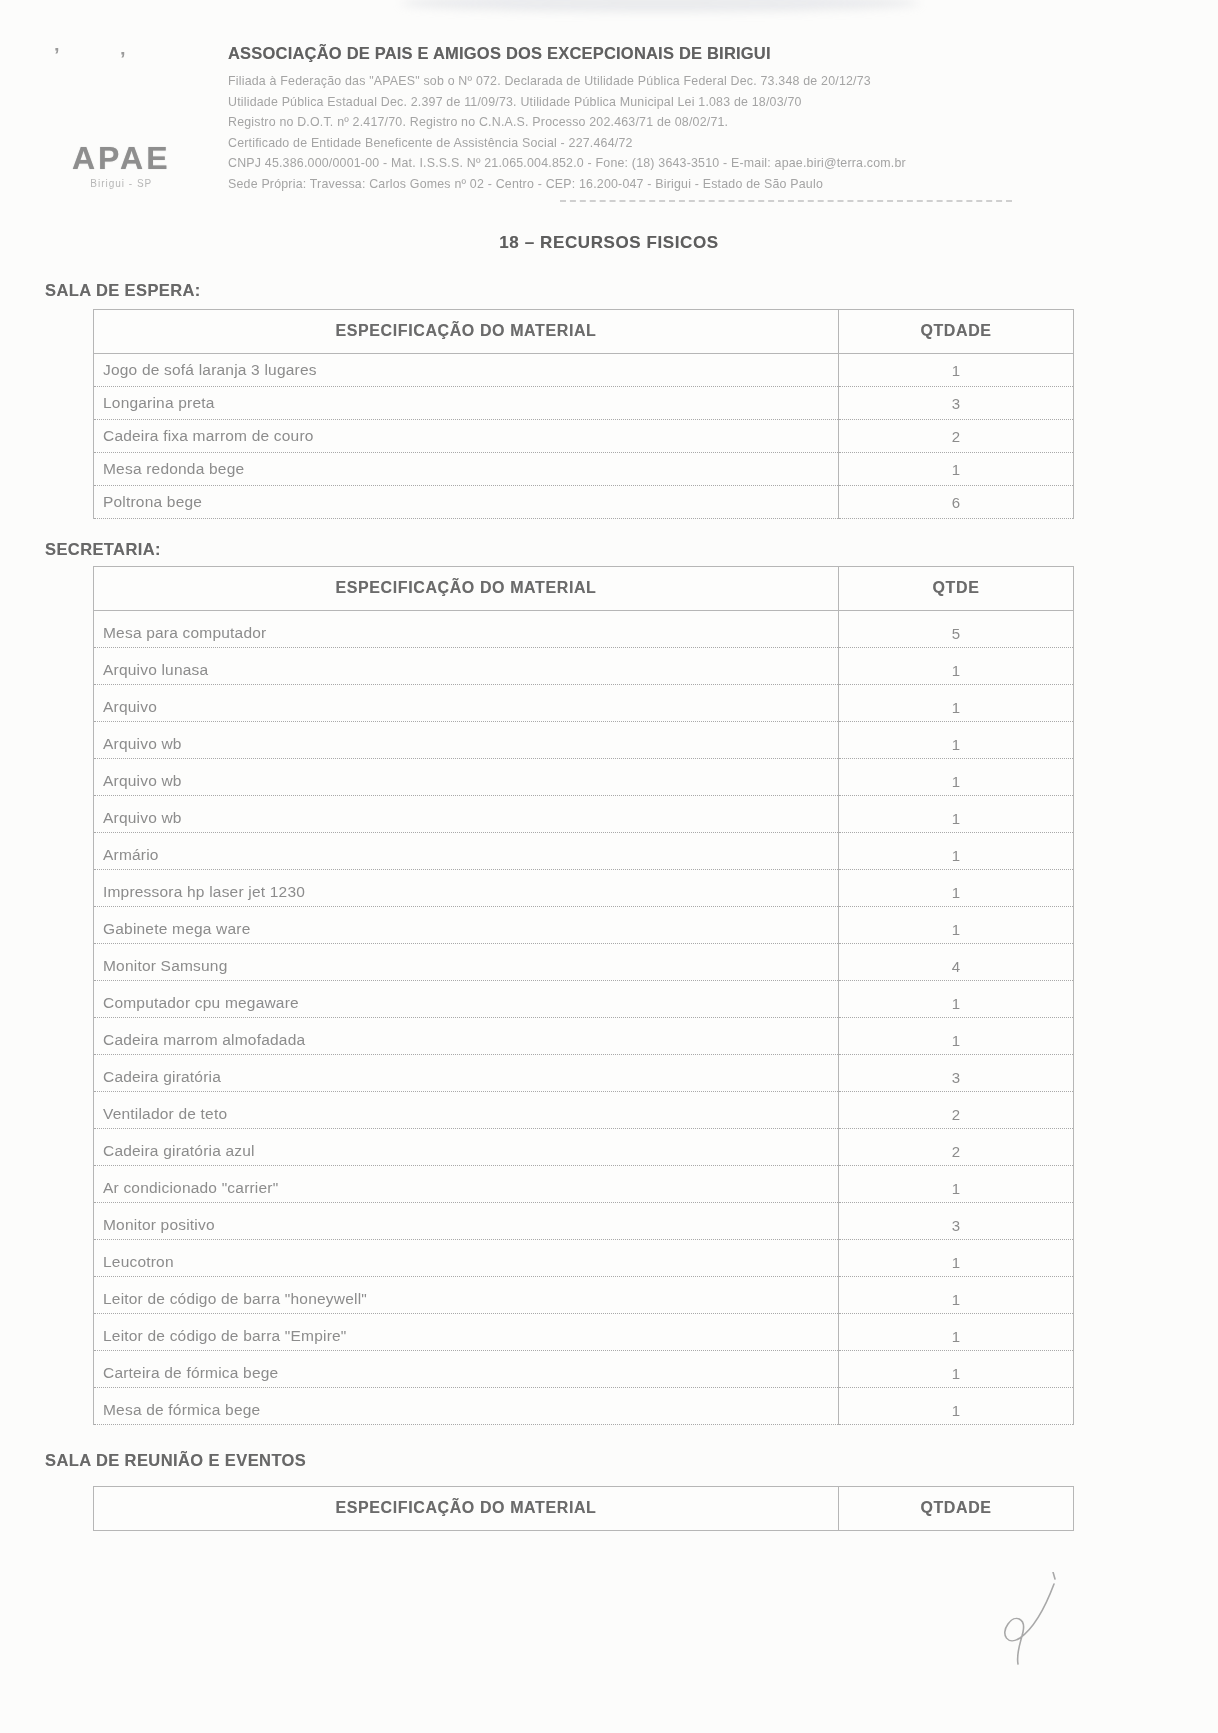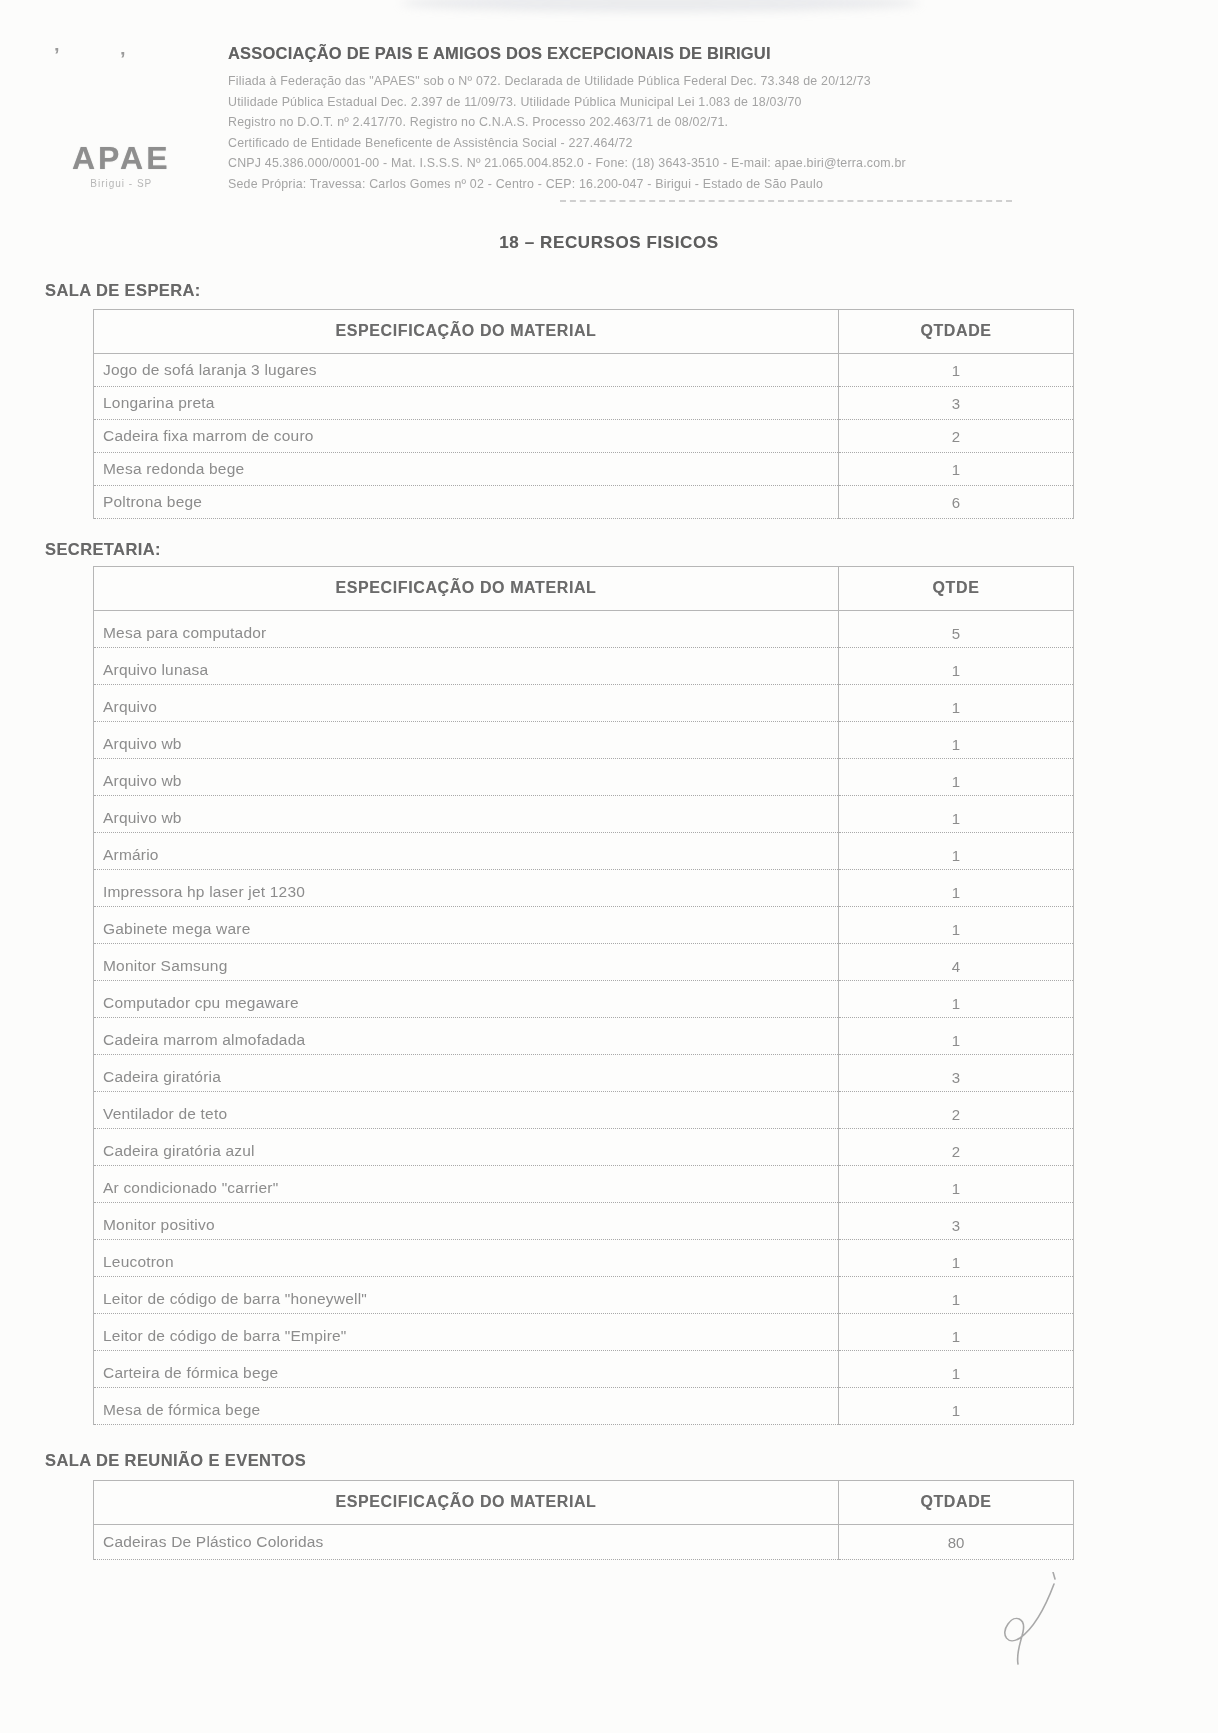--- a/index.html
+++ b/index.html
@@ -52,21 +52,21 @@
   #sections { position:absolute; left:45px; top:0; width:980px; }
   .section { position:absolute; left:0; width:980px; }
   .section-0 { top:281px; }
   .section-1 { top:540px; }
   .section-2 { top:1451px; }
   .section-heading {
     font-weight:bold; font-size:16.5px; color:#686868; letter-spacing:0.4px;
     margin-bottom:9px; text-shadow:0 0 0.5px rgba(100,100,100,0.4);
   }
   .section-1 .section-heading { margin-bottom:7px; }
-  .section-2 .section-heading { margin-bottom:10px; }
+  .section-2 .section-heading { margin-bottom:16px; }
 
   table { width:980px; border-collapse:collapse; table-layout:fixed; background:#fdfdfc;margin-left:48px; }
   th, td { border:1px solid #b6b6b6; }
   th {
     font-weight:bold; color:#6b6b6b; font-size:16px; letter-spacing:0.6px;
     padding:12px 0 13px 0; text-align:center;
     text-shadow:0 0 0.5px rgba(100,100,100,0.4);
   }
   .th-item { width:745px; }
   .th-qty  { width:235px; }
@@ -248,24 +248,20 @@
       <div class="section section-2">
         <div class="section-heading">SALA DE REUNIÃO E EVENTOS</div>
         <table>
           <thead>
             <tr>
               <th class="th-item">ESPECIFICAÇÃO DO MATERIAL</th>
               <th class="th-qty">QTDADE</th>
             </tr>
           </thead>
           <tbody>
-            <tr>
-              <td class="td-item">Cadeiras De Plástico Coloridas</td>
-              <td class="td-qty">80</td>
-            </tr>
           </tbody>
         </table>
       </div>
     </div>
 
   <svg class="pen-mark" width="70" height="95" viewBox="0 0 70 95">
     <path d="M58 0 L60 7" stroke="#a8a8a8" stroke-width="1.6" fill="none" stroke-linecap="round"></path>
     <path d="M59 12 C 50 36, 39 56, 25 66 C 13 74, 5 63, 13 52 C 20 42, 31 46, 28 60 C 25.5 71, 21 81, 23 92" stroke="#a8a8a8" stroke-width="1.6" fill="none" stroke-linecap="round"></path>
   </svg>
 

